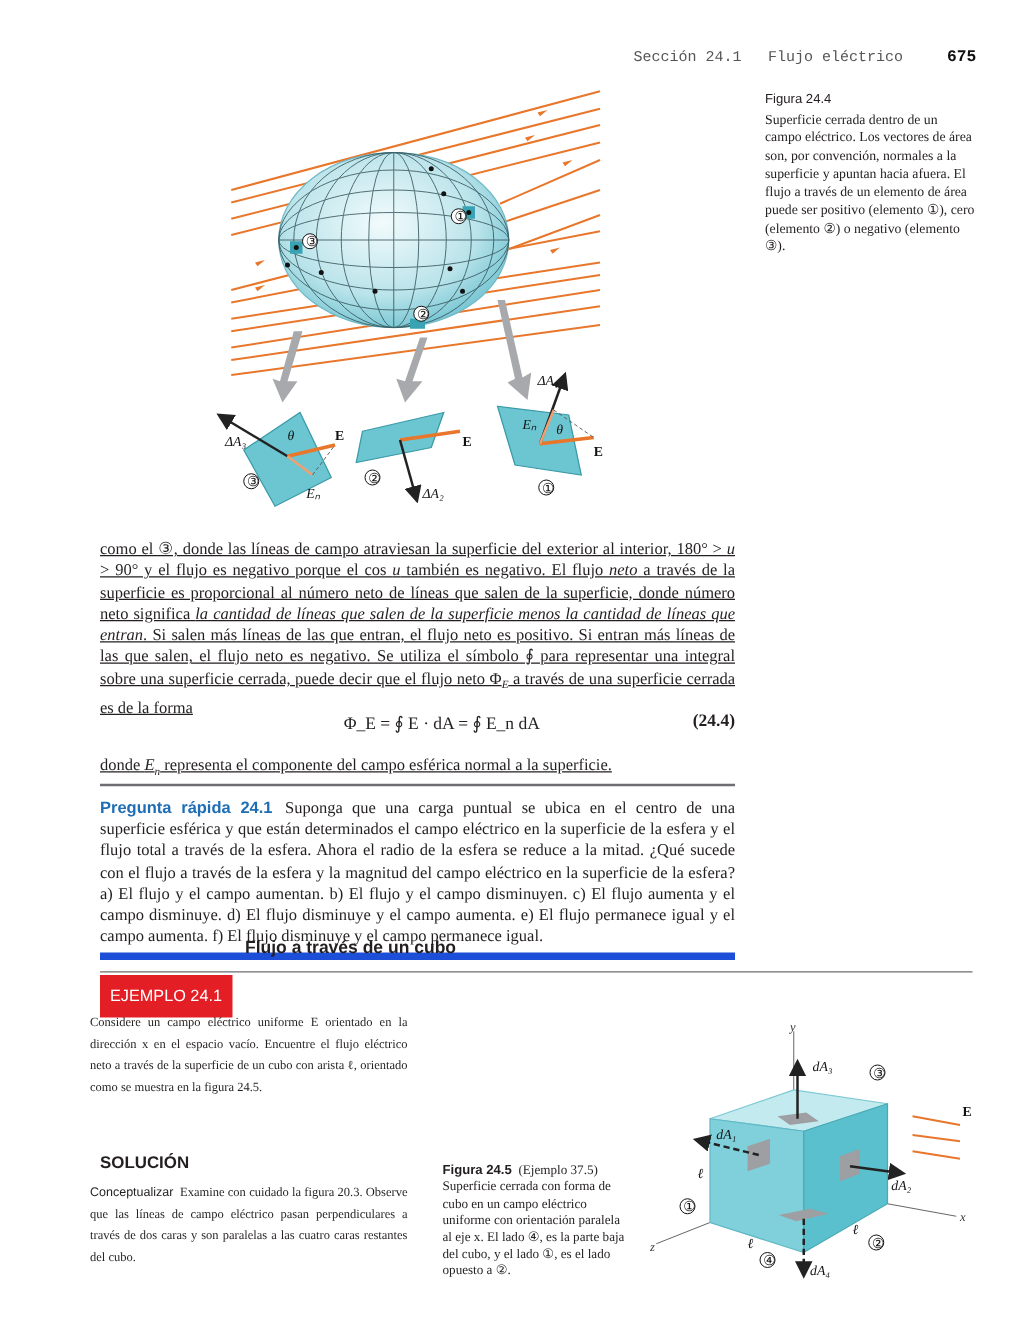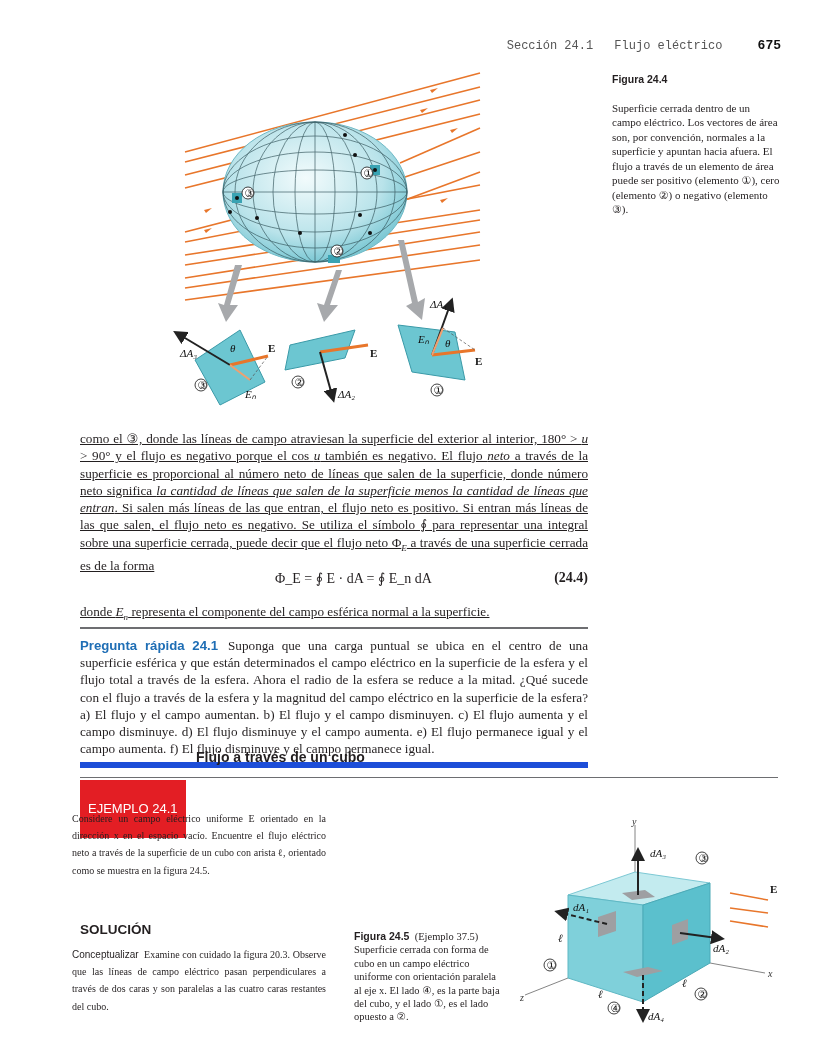--- a/index.html
+++ b/index.html
@@ -1,30 +1,30 @@
 <!DOCTYPE html>
 <html><head>
 <meta charset="utf-8">
 <style>
   html, body { margin:0; padding:0; background:#fff; }
   body { width:828px; height:1063px; position:relative; overflow:hidden; font-family:"DejaVu Serif", serif; color:#231f20; }
   .hdr { position:absolute; top:38px; right:47px; font-family:Liberation Mono, monospace; font-size:12px; color:#555; white-space:nowrap; }
   .hdr span { margin-left:14px; }
   .hdr .pg { font-weight:bold; color:#111; font-size:13px; margin-left:28px; }
   .cap { position:absolute; font-family:"Liberation Serif", serif; font-size:11px; line-height:14.5px; color:#231f20; }
-  .cap .ct { font-family:"Liberation Sans", sans-serif; font-weight:bold; font-size:10.5px; margin-bottom:14px; display:block; }
+  .cap .ct { font-family:"Liberation Sans", sans-serif; font-weight:normal; font-size:10.5px; margin-bottom:2px; display:block; }
   .cap b.ct2 { font-family:"Liberation Sans", sans-serif; font-weight:bold; font-size:10.5px; }
   .body-text { position:absolute; left:80px; width:508px; font-family:"Liberation Serif", serif; font-size:13.2px; line-height:17.3px; text-align:justify;text-decoration:underline; }
   .eq { position:absolute; left:80px; width:508px; top:570px; height:22px; font-family:"Liberation Serif", serif; font-size:14px; }
   .eq .f { position:absolute; left:195px;text-align:right; }
   .eq .n { position:absolute; right:0; font-weight:bold; }
   .qr { position:absolute; left:80px; width:508px; top:627px; border-top:2px solid #6d6e71; border-bottom:6px solid #1d4ed8; padding:8px 0 5px 0; font-family:"Liberation Serif", serif; font-size:13.2px; line-height:17.2px; text-align:justify; }
   .qr .qt { font-family:"Liberation Sans", sans-serif; font-weight:bold; color:#1f6eb5; margin-right:10px; }
   .ex-line { position:absolute; left:80px; right:50px; top:777px; border-top:1.5px solid #6d6e71; }
-  .ex-tag { position:absolute; left:80px; top:780px; background:#e31e24; color:#fff; font-family:"Liberation Sans", sans-serif; font-size:13px; padding:20px 8px; height:18px; line-height:18px; }
+  .ex-tag { position:absolute; left:80px; top:780px; background:#e31e24; color:#fff; font-family:"Liberation Sans", sans-serif; font-size:13px; padding:8px 8px; height:18px; line-height:18px; }
   .ex-title { position:absolute; left:196px; top:749px; font-family:"Liberation Sans", sans-serif; font-weight:bold; font-size:14px; }
   .col { position:absolute; left:72px; width:254px; font-family:"Liberation Serif", serif; font-size:10px; line-height:17.2px; text-align:justify; }
   .sol { position:absolute; left:80px; top:922px; font-family:"Liberation Sans", sans-serif; font-weight:bold; font-size:13.5px; }
   .sans-b { font-family:"Liberation Sans", sans-serif; font-weight:normal; }
   svg text { font-family:"Liberation Serif", serif; }
 </style>
 </head>
 <body>
 
 <div class="hdr">

